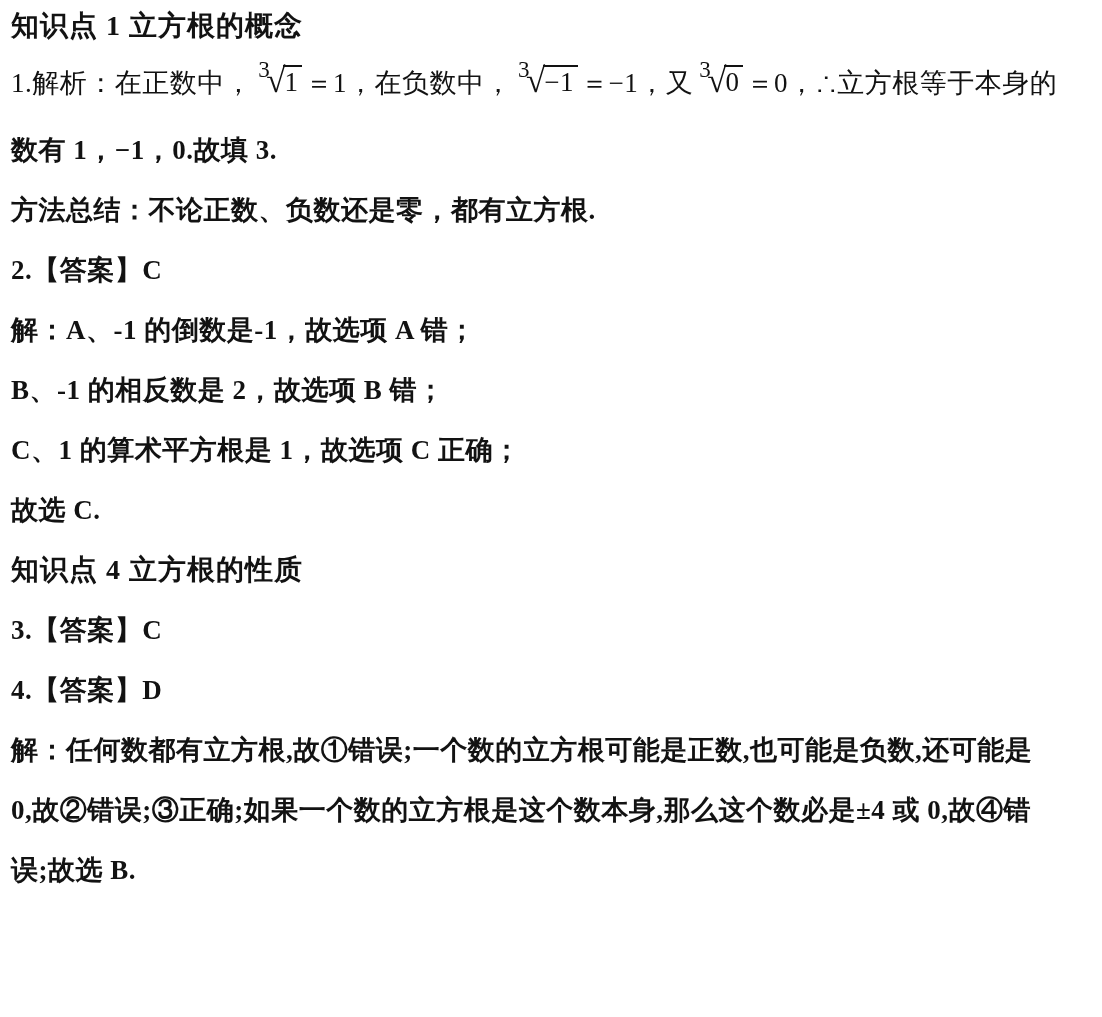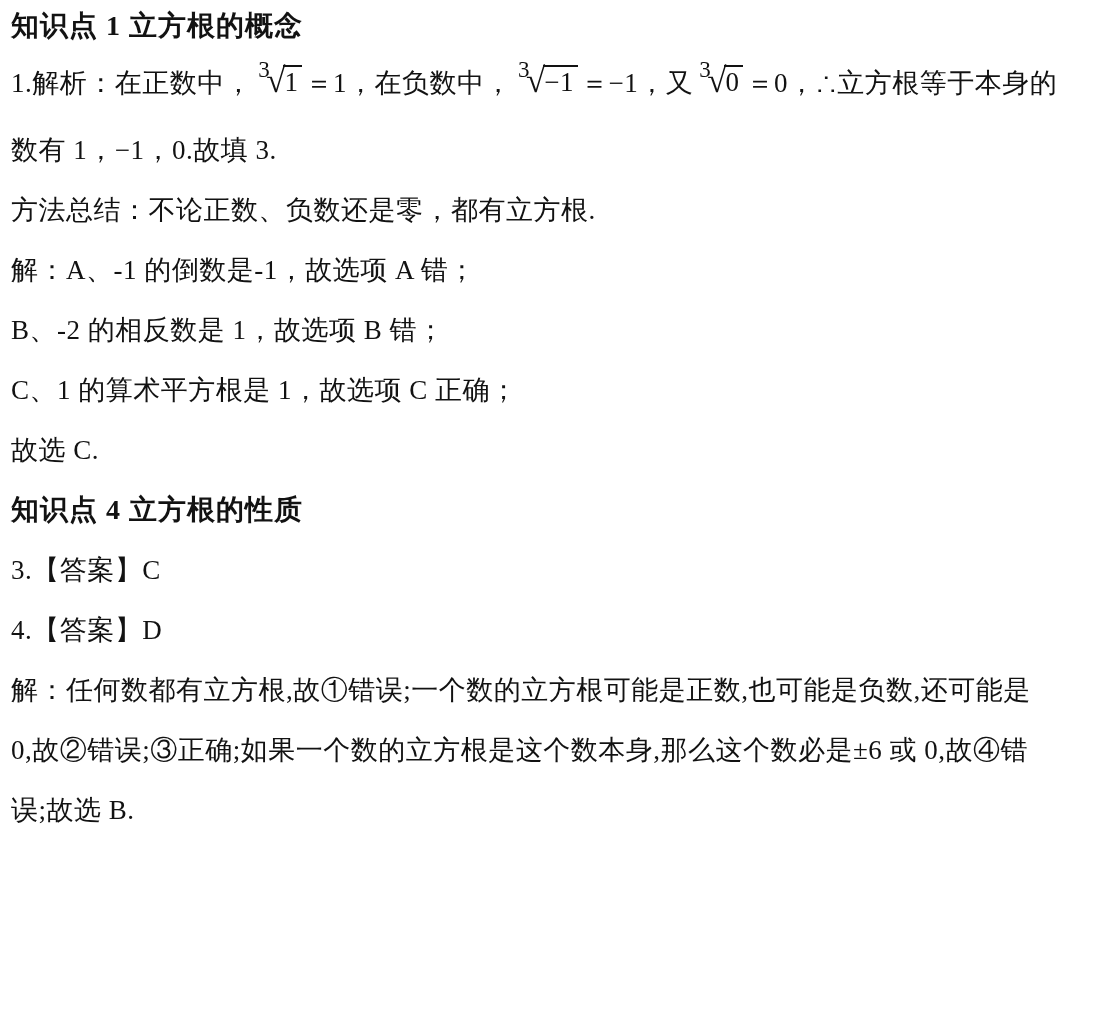--- a/index.html
+++ b/index.html
@@ -31,20 +31,21 @@
   }
   .kp-heading.second {
     line-height: 60px;
   }
   .para {
     font-size: 27px;
     line-height: 60px;
     margin: 0;
     white-space: nowrap;
     letter-spacing: 0.5px;
+    font-weight: bold;
   }
   .formula-para {
     font-size: 27px;
     line-height: 70px;
     margin: 0;
     white-space: nowrap;
     letter-spacing: 0.5px;
   }
   
   .root {
@@ -76,36 +77,37 @@
 <div class="page">
 
   <h2 class="kp-heading">知识点 1  立方根的概念</h2>
 
   <p class="formula-para"><span>1.解析：在正数中，</span><span class="root"><span class="idx">3</span><span class="sign">√</span><span class="rad">1</span></span><span>＝1，</span><span>在负数中，</span><span class="root"><span class="idx">3</span><span class="sign">√</span><span class="rad">−1</span></span><span>＝−1，</span><span>又</span><span class="root"><span class="idx">3</span><span class="sign">√</span><span class="rad">0</span></span><span>＝0，</span><span>∴立方根等于本身的</span></p>
 
   <p class="para">数有 1，−1，0.故填 3.</p>
 
   <p class="para">方法总结：不论正数、负数还是零，都有立方根.</p>
 
+  <p class="para">2.【答案】C</p>
 
   <p class="para">解：A、-1 的倒数是-1，故选项 A 错；</p>
 
-  <p class="para">B、-2 的相反数是 1，故选项 B 错；</p>
+  <p class="para">B、-1 的相反数是 2，故选项 B 错；</p>
 
   <p class="para">C、1 的算术平方根是 1，故选项 C 正确；</p>
 
 
   <p class="para">故选 C.</p>
 
   <h2 class="kp-heading second">知识点 4  立方根的性质</h2>
 
   <p class="para">3.【答案】C</p>
 
   <p class="para">4.【答案】D</p>
 
 
   <p class="para">解：任何数都有立方根,故①错误;一个数的立方根可能是正数,也可能是负数,还可能是</p>
 
-  <p class="para">0,故②错误;③正确;如果一个数的立方根是这个数本身,那么这个数必是±6 或 0,故④错</p>
+  <p class="para">0,故②错误;③正确;如果一个数的立方根是这个数本身,那么这个数必是±4 或 0,故④错</p>
 
   <p class="para">误;故选 B.</p>
 
 </div>
 
 </body></html>

